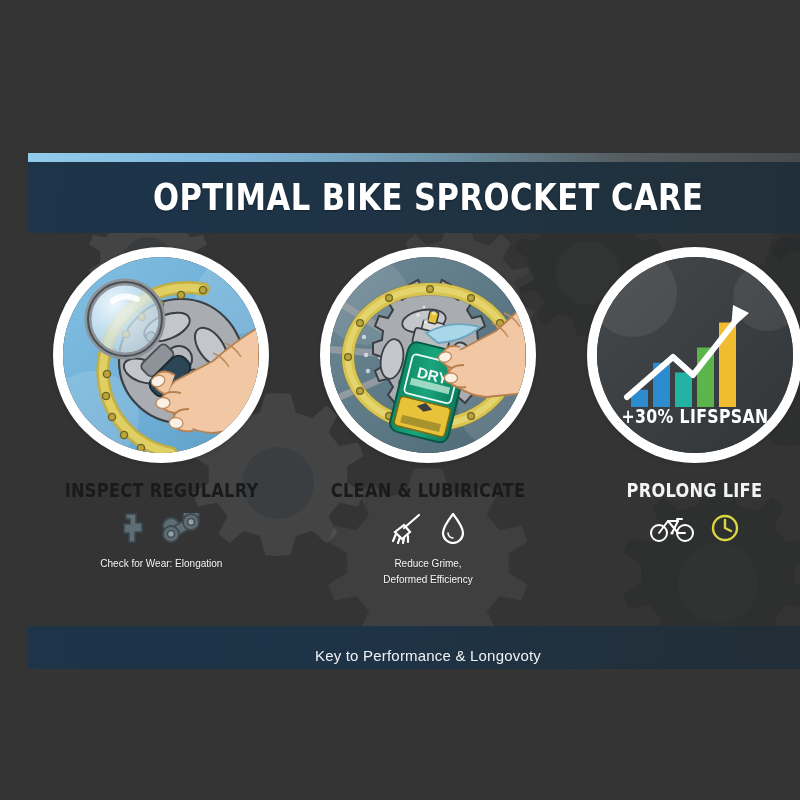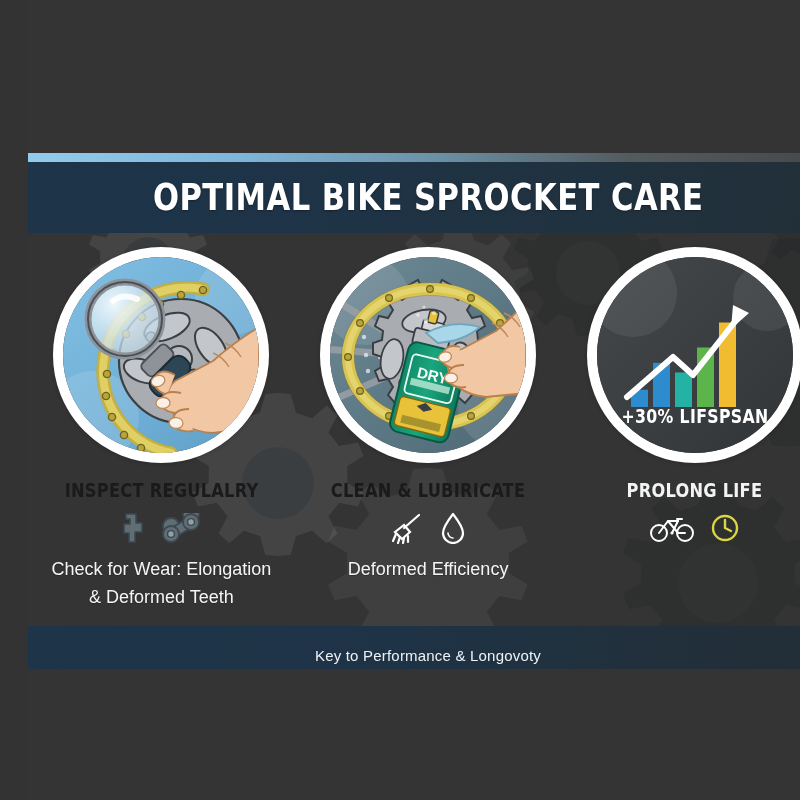--- a/index.html
+++ b/index.html
@@ -77,21 +77,21 @@
   .heading.dark { color:#1a1a1a; }
   .heading.light { color:#f2f3f4; }
 
   .icon-row {
     margin-top:9px; height:34px;
     display:flex; align-items:center; justify-content:center; gap:16px;
   }
 
   .subtext {
     margin-top:11px; text-align:center;
-    font-size:18px; line-height:1.55; color:#f3f5f6;
+    font-size:10px; line-height:1.55; color:#f3f5f6;
     text-shadow:0 1px 1px rgba(0,0,0,.25);
   }
 
   
   #footer {
     position:absolute; left:0; top:473px; width:800px; height:59px;
     background:linear-gradient(95deg,#1d3449 0%,#1e3346 45%,#21303c 75%,#222e37 100%);
     display:flex; align-items:center; justify-content:center;
   }
   #footer-text { color:#eef2f5; font-size:15px; letter-spacing:.2px; }
@@ -270,21 +270,20 @@
                 <circle cx="29" cy="9" r="8"></circle>
               </g>
               <circle cx="9" cy="21" r="3.4" fill="#93a0a6" stroke="#3d4850" stroke-width="1.4"></circle>
               <circle cx="29" cy="9" r="3.4" fill="#93a0a6" stroke="#3d4850" stroke-width="1.4"></circle>
             </svg>
           </span>
         </div>
 
         <div class="subtext">
           <div>Check for Wear: Elongation</div>
-          <div>&amp; Deformed Teeth</div>
         </div>
       </div>
 
       <div class="column">
         <div class="circle-wrap">
           <div class="circle-inner">
             <svg width="196" height="196" viewBox="0 0 196 196">
               <defs>
                 <linearGradient id="bg2" x1="0" y1="0" x2="1" y2="1">
                   <stop offset="0%" stop-color="#6e8a97"></stop>
@@ -409,20 +408,21 @@
           </span>
           <span>
             <svg width="26" height="32" viewBox="0 0 26 32">
               <path d="M13,2 C13,2 3,15 3,21 A10,10 0 0,0 23,21 C23,15 13,2 13,2 Z" fill="none" stroke="#ffffff" stroke-width="2.2" stroke-linejoin="round"></path>
               <path d="M8,21 a5,5 0 0,0 5,5" fill="none" stroke="#ffffff" stroke-width="1.6" stroke-linecap="round"></path>
             </svg>
           </span>
         </div>
 
         <div class="subtext">
+          <div>Reduce Grime,</div>
           <div>Deformed Efficiency</div>
         </div>
       </div>
 
       <div class="column">
         <div class="circle-wrap">
           <div class="circle-inner">
             <svg width="196" height="196" viewBox="0 0 196 196" id="chart-svg">
               <defs>
                 <linearGradient id="bg3" x1="0" y1="0" x2="1" y2="1">

